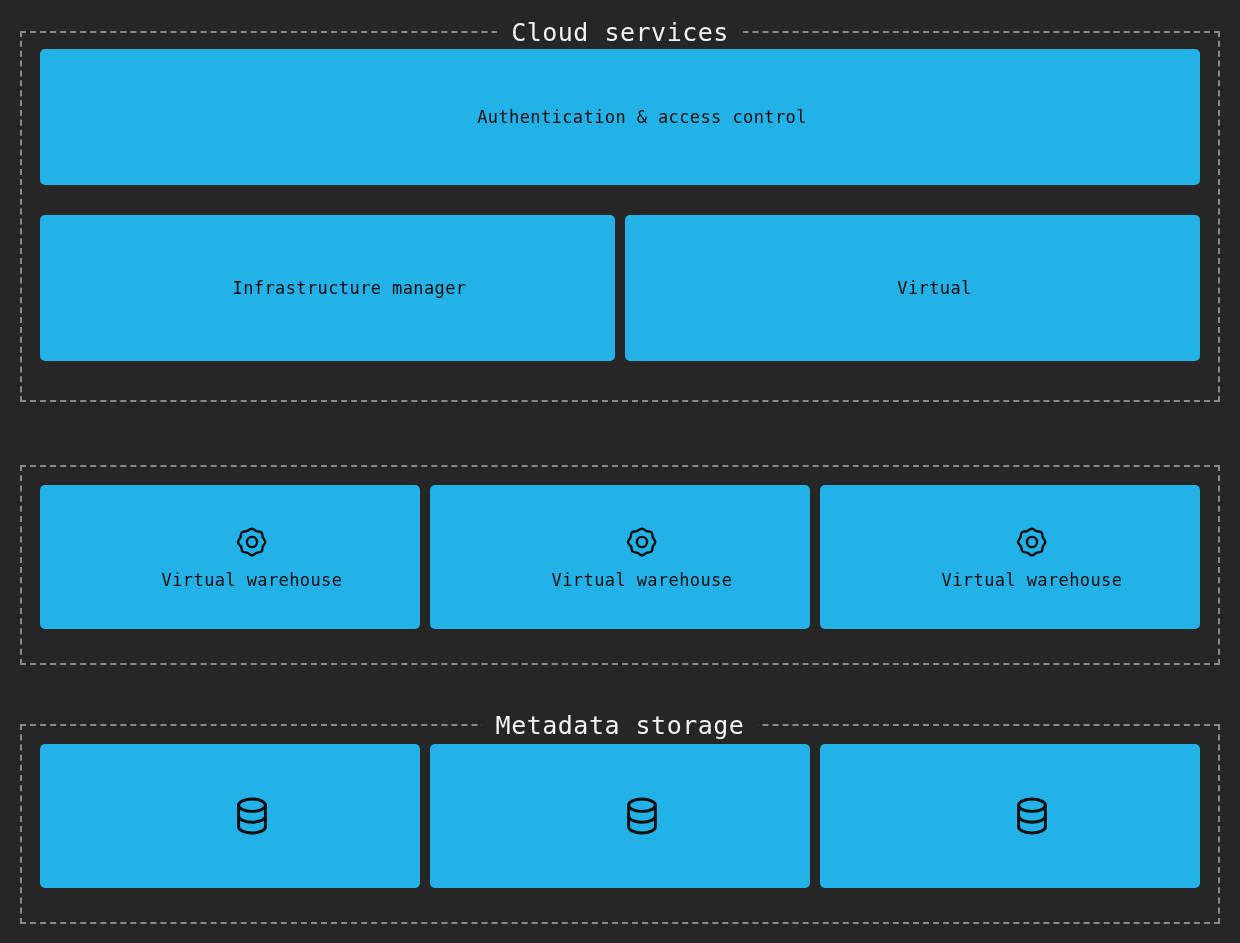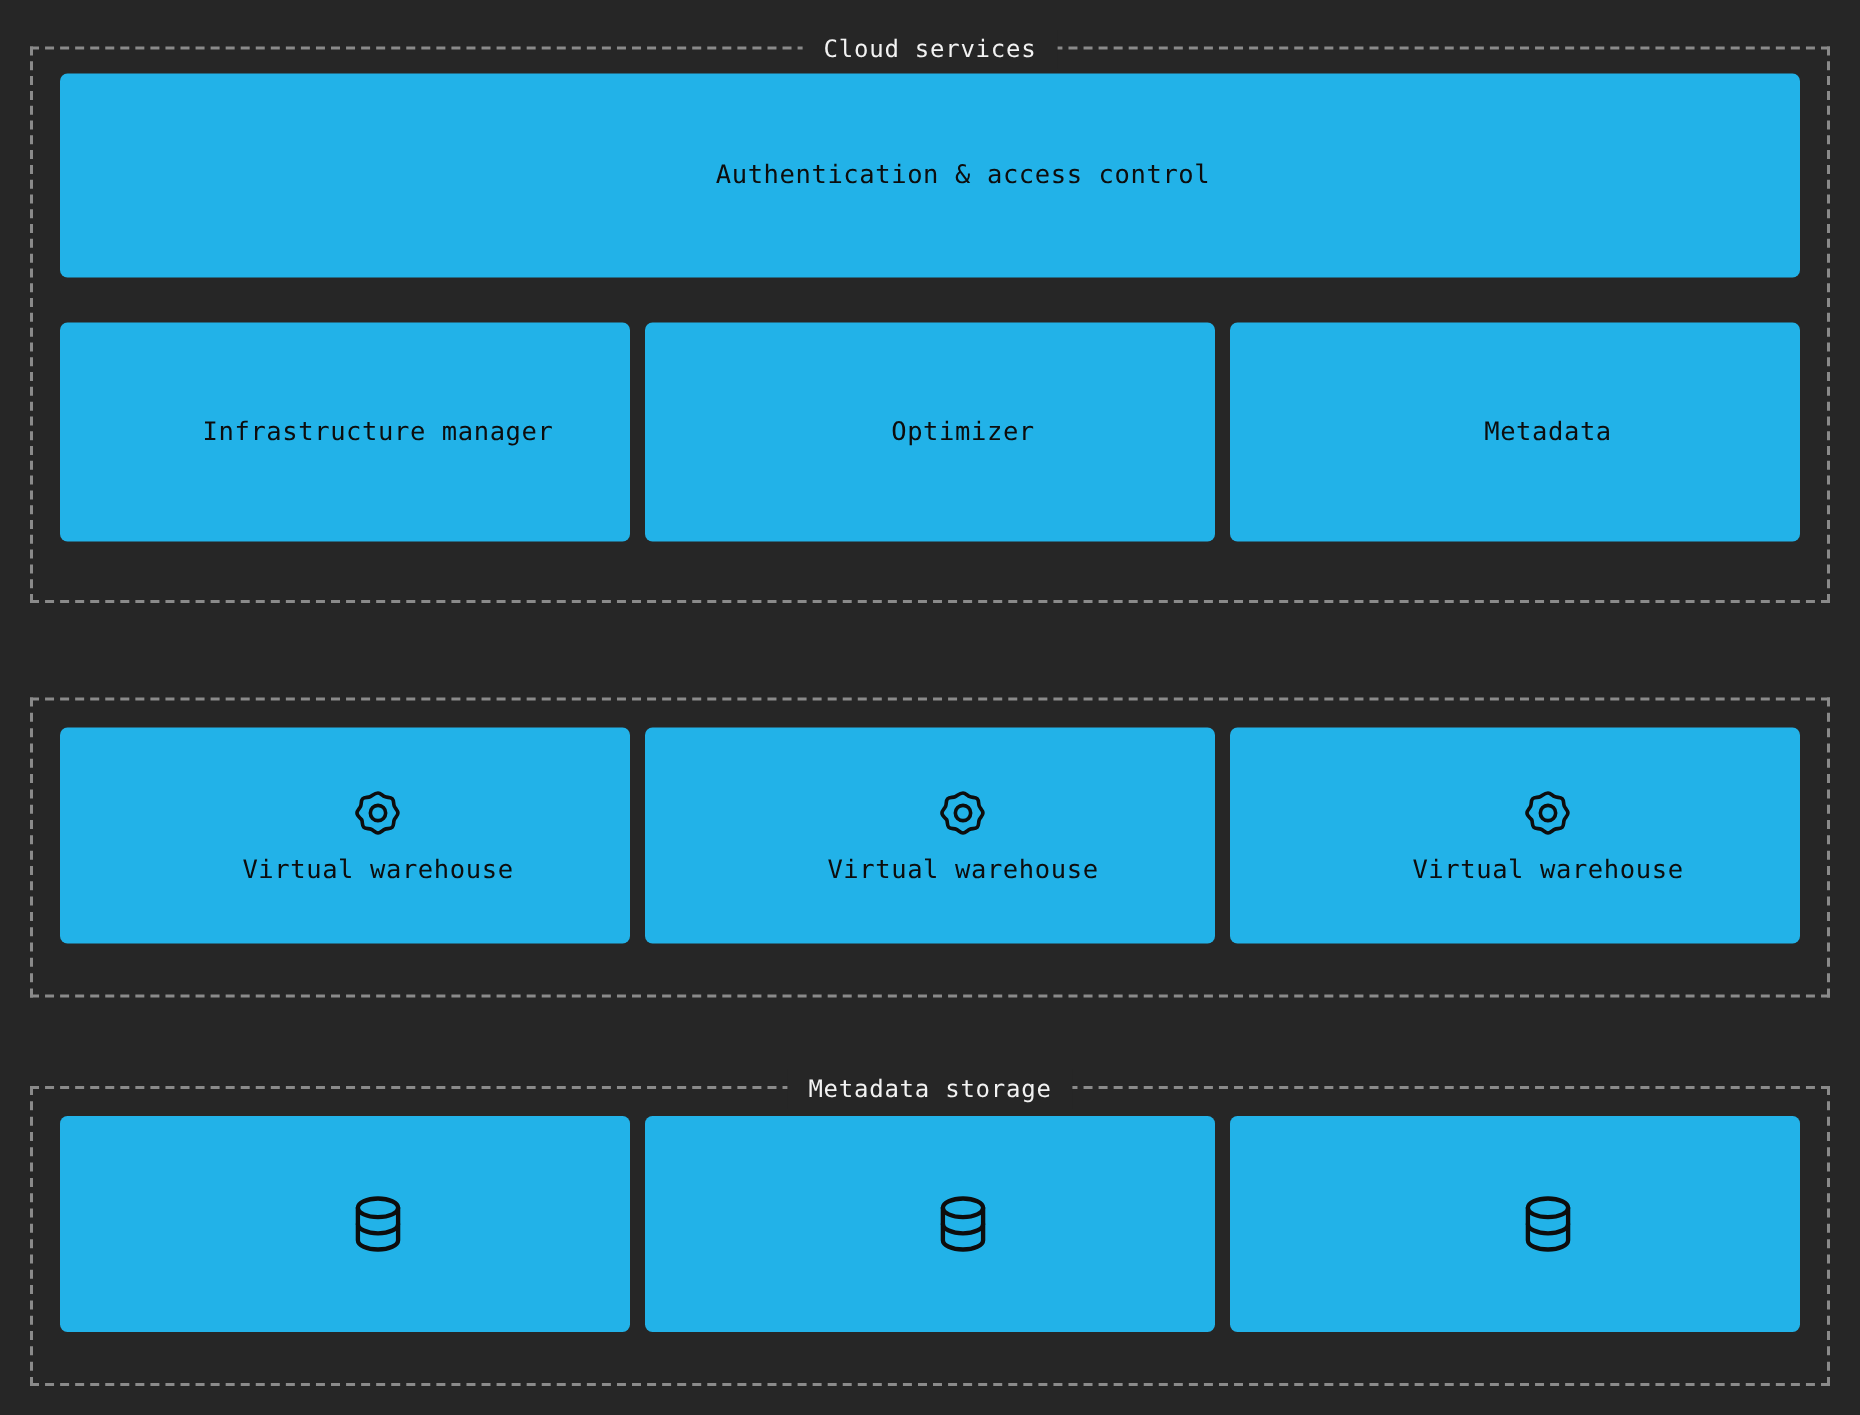--- a/index.html
+++ b/index.html
@@ -29,21 +29,21 @@
     border: 2px dashed #8a8a8a;
     background: transparent;
   }
   .group-title {
     position: absolute;
     top: -13px;
     left: 50%;
     transform: translateX(-50%);
     background: #262626;
     color: #f2f2f2;
-    font-size: 16px;
+    font-size: 25px;
     line-height: 26px;
     letter-spacing: 0.5px;
     padding: 0 14px;
     white-space: nowrap;
   }
 
   
   .node {
     background: #22b2e8;
     border-radius: 5px;
@@ -131,24 +131,21 @@
 
     <div class="node" id="auth-node">
       <span class="node-label">Authentication &amp; access control</span>
     </div>
 
     <div class="row" id="cloud-row">
       <div class="node">
         <span class="node-label">Infrastructure manager</span>
       </div>
       <div class="node">
-        <span class="node-label">Optimizer</span>
-      </div>
-      <div class="node">
-        <span class="node-label">Metadata</span>
+        <span class="node-label">Virtual</span>
       </div>
     </div>
   </div>
 
   <div class="group" id="query-processing">
 
     <div class="row" id="query-row">
 
       <div class="node">
         <span class="node-icon">

